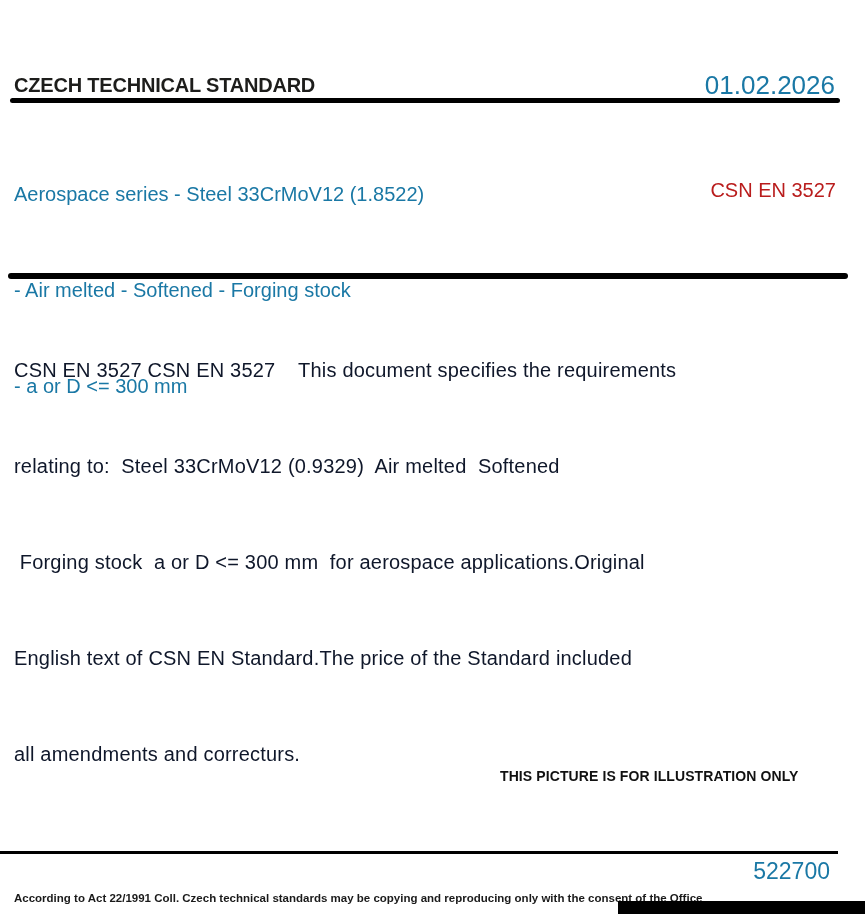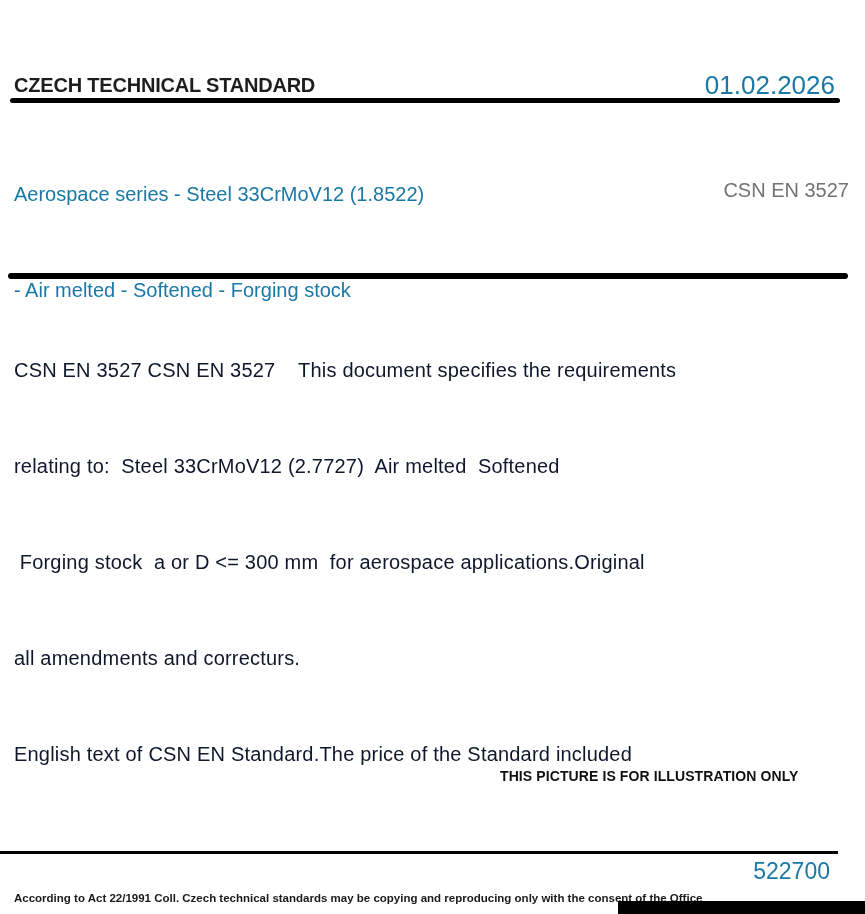--- a/index.html
+++ b/index.html
@@ -38,24 +38,24 @@
   .title-block {
     position: absolute;
     left: 14px; top: 114px;
     font-size: 20px;
     line-height: 32px;
     color: #1a78a5;
     white-space: pre;
   }
   .id-block {
     position: absolute;
-    right: 16px; top: 115px;
+    right: 29px; top: 115px;
     font-size: 20px;
     line-height: 30px;
-    color: #737373;
+    color: #b91c1c;
     text-align: right;
     white-space: pre;
   }
   .divider-rule {
     position: absolute;
     left: 8px; top: 273px;
     width: 840px; height: 6px;
     background: #000000;
     border-radius: 3px;
   }
@@ -114,34 +114,35 @@
 
   <div class="header-title">CZECH TECHNICAL STANDARD</div>
 
   <div class="header-rule"></div>
 
   <div class="header-date">01.02.2026</div>
 
   <div class="title-block">
     <div>Aerospace series - Steel 33CrMoV12 (1.8522)</div>
     <div>- Air melted - Softened - Forging stock</div>
+    <div>- a or D &lt;= 300 mm</div>
   </div>
 
   <div class="id-block">
     <div>CSN EN 3527</div>
   </div>
 
   <div class="divider-rule"></div>
 
   <div class="description">
     <div>CSN EN 3527 CSN EN 3527    This document specifies the requirements</div>
-    <div>relating to:  Steel 33CrMoV12 (2.7727)  Air melted  Softened</div>
+    <div>relating to:  Steel 33CrMoV12 (0.9329)  Air melted  Softened</div>
     <div> Forging stock  a or D &lt;= 300 mm  for aerospace applications.Original</div>
+    <div>English text of CSN EN Standard.The price of the Standard included</div>
     <div>all amendments and correcturs.</div>
-    <div>English text of CSN EN Standard.The price of the Standard included</div>
   </div>
 
   <div class="illustration-note">THIS PICTURE IS FOR ILLUSTRATION ONLY</div>
 
   <div class="footer-rule"></div>
 
   <div class="footer-legal">
     <div>According to Act 22/1991 Coll. Czech technical standards may be copying and reproducing only with the consent of the Office</div>
     
   </div>

